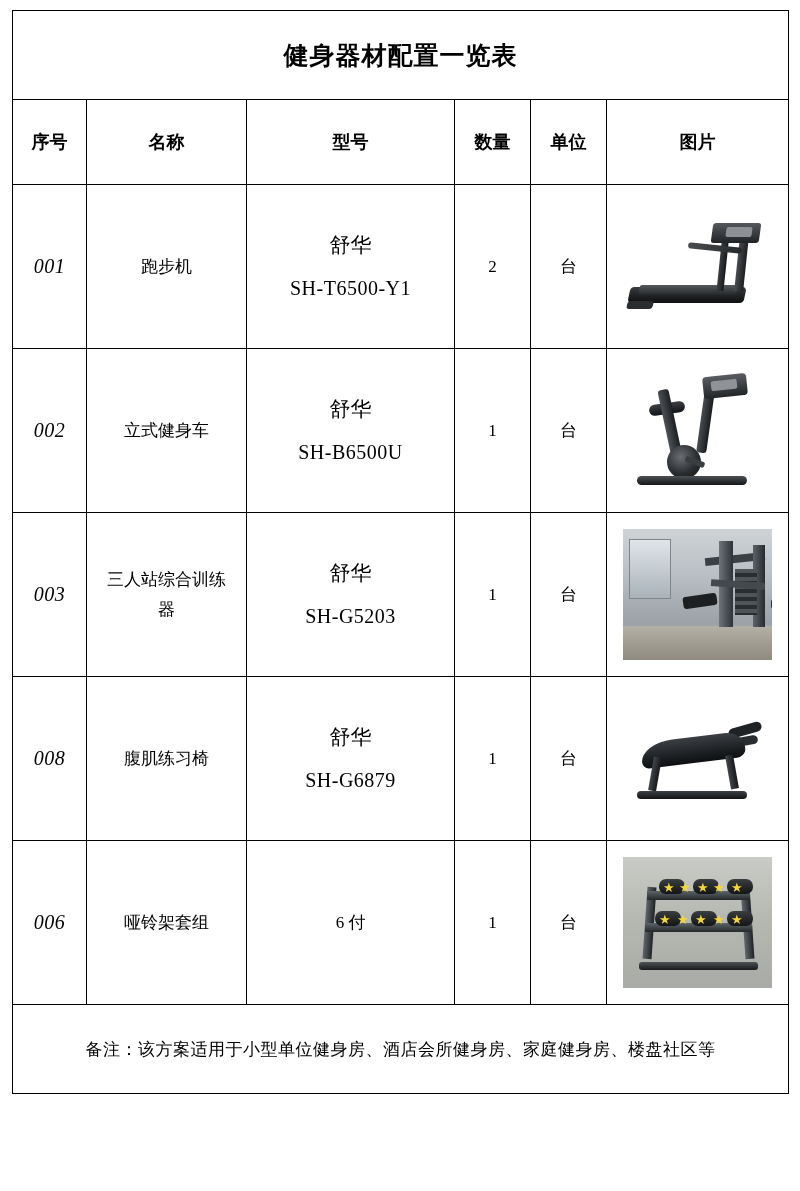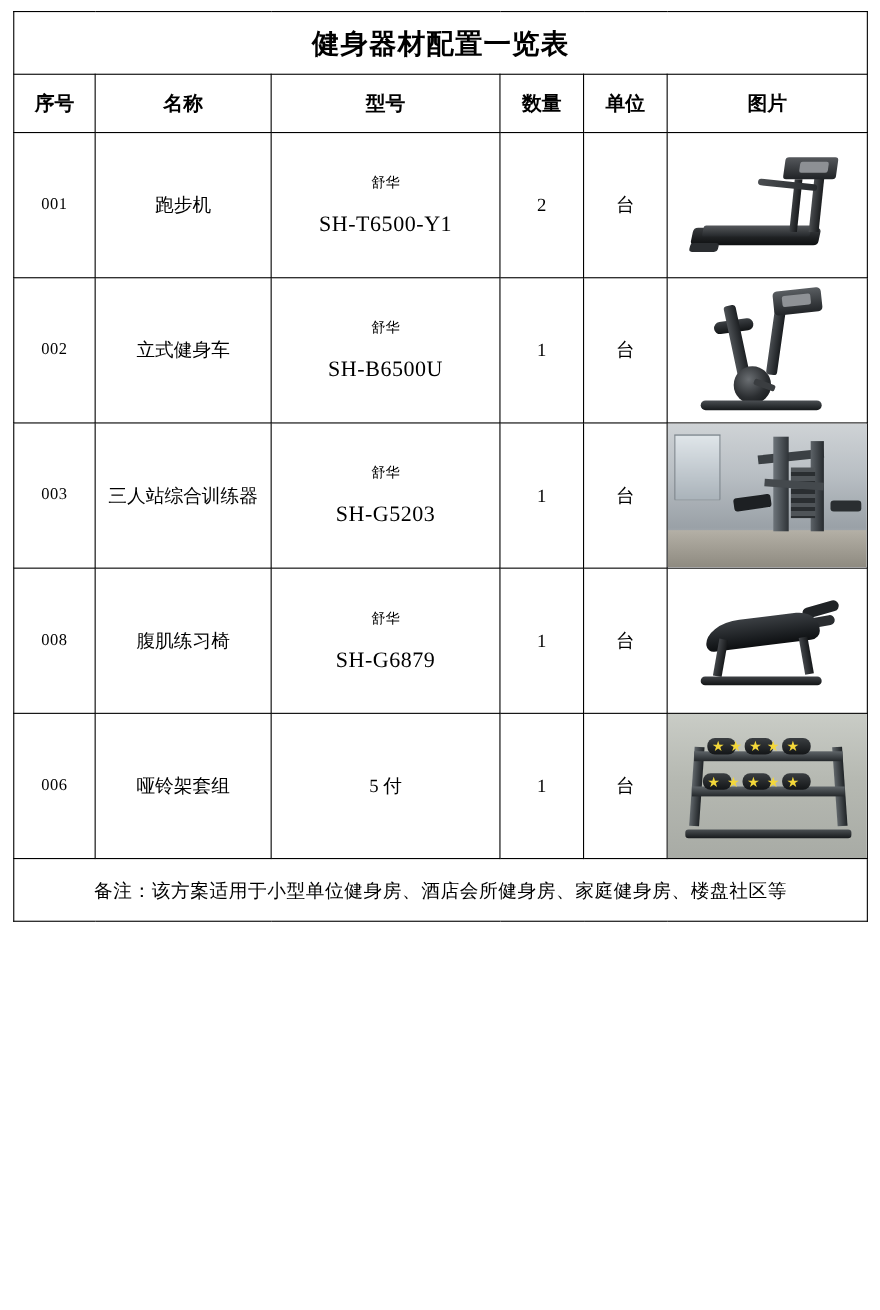--- a/index.html
+++ b/index.html
@@ -23,21 +23,21 @@
   table.equip {
     width: 776px;
     border-collapse: collapse;
     table-layout: fixed;
     border: 1.5px solid #000;
   }
   table.equip td, table.equip th {
     border: 1.5px solid #000;
     text-align: center;
     vertical-align: middle;
-    padding: 0;
+    padding: 16px;
   }
   .title-cell {
     height: 56px;
     font-size: 25px;
     font-weight: bold;
     letter-spacing: 1px;
   }
   .hdr td {
     height: 52px;
     font-size: 18px;
@@ -47,24 +47,24 @@
   .c-name  { width: 160px; }
   .c-model { width: 208px; }
   .c-qty   { width: 76px; }
   .c-unit  { width: 76px; }
   .c-img   { width: 182px; }
 
   .row td {
     font-size: 17px;
     height: 131px;
   }
-  .row .seq { font-size: 15px; letter-spacing: 0.5px; }
+  .row .seq { font-size: 20px; letter-spacing: 0.5px; font-style: italic; }
   .name-cell { line-height: 1.75; padding: 0 8px; }
   .model-cell { line-height: 1.0; }
-  .model-brand { display: block; margin-bottom: 22px; font-size: 13px; }
+  .model-brand { display: block; margin-bottom: 22px; font-size: 21px; }
   .model-code { display: block; font-size: 20px; letter-spacing: 0.5px; }
   .model-single { display: block; font-size: 17px; }
   .qty, .unit { font-size: 17px; }
 
   .img-cell { padding: 0; }
   .img-wrap {
     width: 100%;
     height: 100%;
     display: flex;
     align-items: center;
@@ -434,21 +434,21 @@
               <div class="bn-foot"></div>
             </div>
           </div>
         </td>
       </tr>
 
       <tr class="row">
         <td class="seq">006</td>
         <td class="name-cell">哑铃架套组</td>
         <td class="model-cell">
-          <span class="model-single">5 付</span>
+          <span class="model-single">6 付</span>
         </td>
         <td class="qty">1</td>
         <td class="unit">台</td>
         <td class="img-cell">
           <div class="img-wrap">
             <div class="photo ph-photo ph-photo6">
               <div class="p6-leg-l"></div>
               <div class="p6-leg-r"></div>
               <div class="p6-rack-top"></div>
               <div class="p6-rack-mid"></div>

